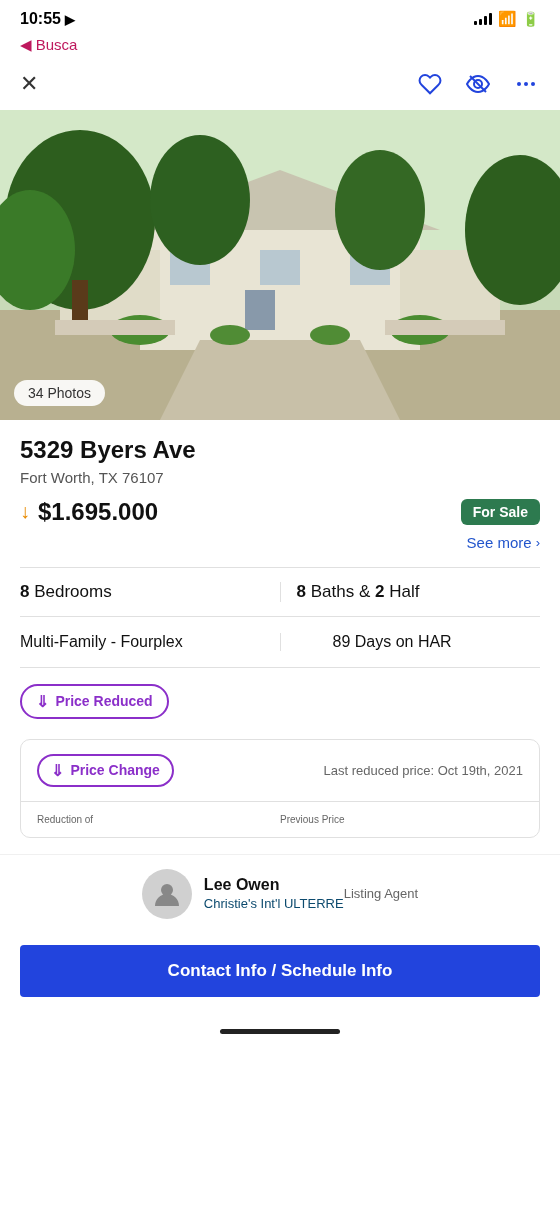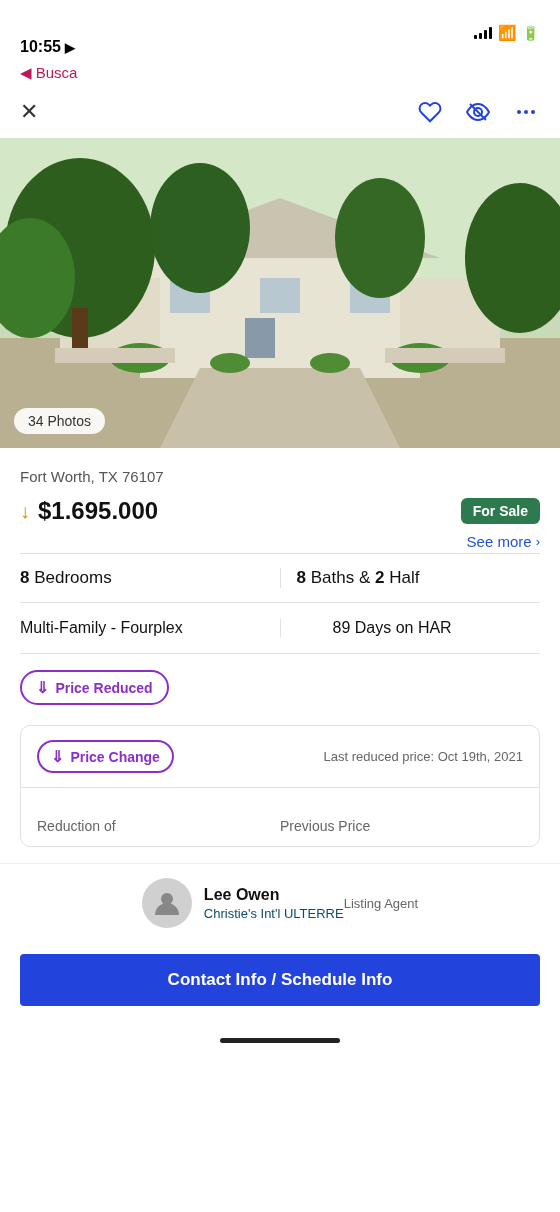--- a/index.html
+++ b/index.html
@@ -20,21 +20,20 @@
       align-items: center;
       padding: 10px 20px 6px 20px;
       background: #fff;
     }
     .status-time {
       font-size: 16px;
       font-weight: 600;
       display: flex;
       align-items: center;
       gap: 4px;
-      margin-top: 28px;
     }
     .status-icons {
       display: flex;
       align-items: center;
       gap: 6px;
     }
     .signal-bars {
       display: flex;
       align-items: flex-end;
       gap: 2px;
@@ -166,21 +165,21 @@
       border-radius: 6px;
       padding: 5px 12px;
       font-size: 14px;
       font-weight: 600;
     }
 
     
     .see-more-row {
       display: flex;
       justify-content: flex-end;
-      margin-bottom: 3px;
+      margin-bottom: 16px;
     }
     .see-more-link {
       color: #2255cc;
       font-size: 15px;
       display: flex;
       align-items: center;
       gap: 4px;
       cursor: pointer;
     }
 
@@ -272,23 +271,22 @@
       font-size: 13px;
       color: #666;
     }
     .price-change-body {
       display: flex;
       border-top: 1px solid #e0e0e0;
       padding: 12px 16px;
     }
     .price-change-col {
       flex: 1;
-      font-size: 14px;
+      font-size: 10px;
       color: #666;
-      margin-top: 18px;
     }
 
     
     .agent-section {
       display: flex;
       align-items: center;
       justify-content: center;
       padding: 14px 20px;
       background: #fff;
       border-top: 1px solid #f0f0f0;
@@ -460,20 +458,21 @@
     <rect x="55" y="210" width="120" height="15" fill="#d4cbb8"></rect>
     <rect x="385" y="210" width="120" height="15" fill="#d4cbb8"></rect>
   </svg>
   <div class="photos-badge">
     <span>34 Photos</span>
   </div>
 </div>
 
 <div class="property-details">
 
+  <div class="property-address">5329 Byers Ave</div>
   <div class="property-city">Fort Worth, TX 76107</div>
 
   <div class="price-row">
     <div class="price-value">
       <span class="price-arrow">↓</span>
       <span>$1.695.000</span>
     </div>
     <div class="for-sale-badge">For Sale</div>
   </div>
 

